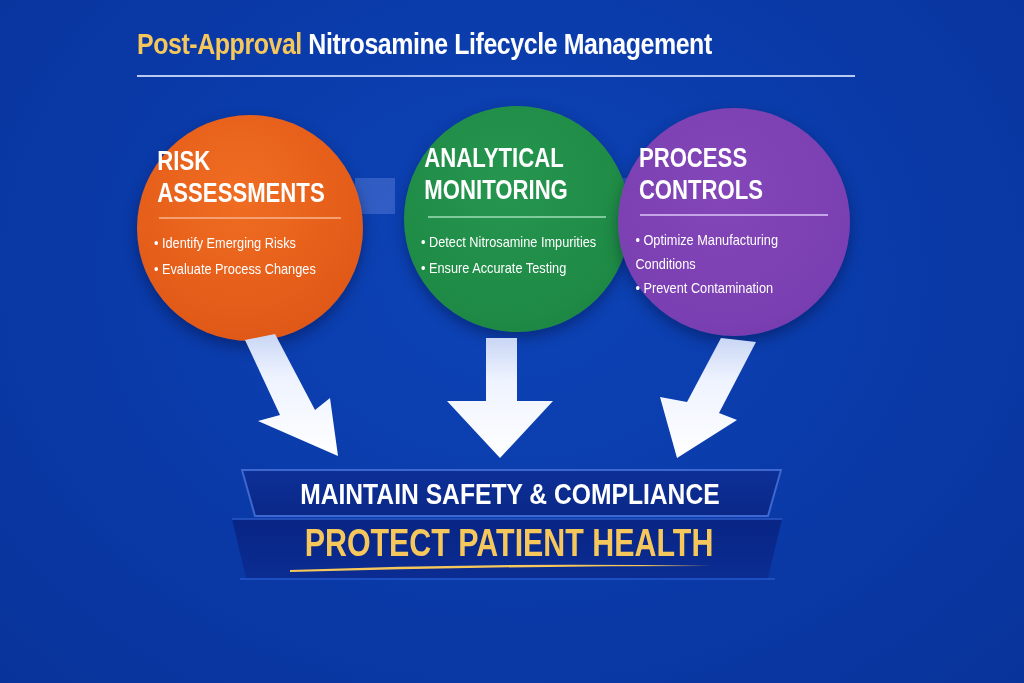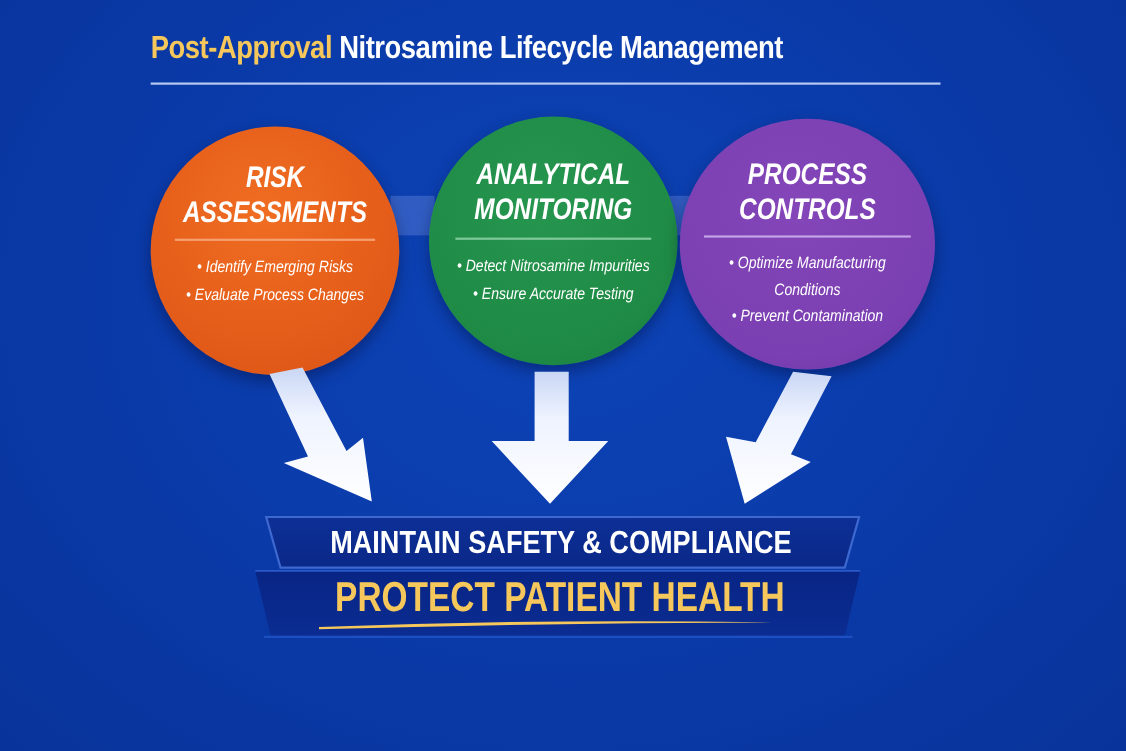--- a/index.html
+++ b/index.html
@@ -20,21 +20,21 @@
       position:absolute; left:137px; top:75px; width:718px; height:2px;
       background:#b8c9f2;
     }
     .connector {
       position:absolute; height:36px; top:178px;
       background: rgba(120,150,230,0.35);
     }
     .circle {
       position:absolute; border-radius:50%;
       box-shadow: 0 6px 14px rgba(0,0,30,0.35);
-      color:#fff; text-align:center;font-style:italic;
+      color:#fff; 
     }
     .circle .ctitle {
       position:absolute; left:0; right:0; font-weight:700;
       font-size:27px; line-height:32px; letter-spacing:0px;
       transform: scaleX(0.82);
     }
     .circle .crule {
       position:absolute; height:2px;
     }
     .circle .bullets {
@@ -62,21 +62,21 @@
 <div class="circle" style="left:137px; top:115px; width:226px; height:226px; background:radial-gradient(circle at 45% 35%, #f06d22 0%, #e25a18 70%, #d55214 100%);">
   <div class="ctitle" style="top:30px;">RISK</div>
   <div class="ctitle" style="top:62px;">ASSESSMENTS</div>
   <div class="crule" style="left:22px; right:22px; top:102px; background:#f5a070;"></div>
   <div class="bullets" style="top:115px;">
     <div>• Identify Emerging Risks</div>
     <div>• Evaluate Process Changes</div>
   </div>
 </div>
 
-<div class="circle" style="left:390px; top:106px; width:226px; height:226px; background:radial-gradient(circle at 45% 35%, #26964f 0%, #1e8a45 70%, #197d3d 100%);">
+<div class="circle" style="left:404px; top:106px; width:226px; height:226px; background:radial-gradient(circle at 45% 35%, #26964f 0%, #1e8a45 70%, #197d3d 100%);">
   <div class="ctitle" style="top:36px;">ANALYTICAL</div>
   <div class="ctitle" style="top:68px;">MONITORING</div>
   <div class="crule" style="left:24px; right:24px; top:110px; background:#7fc99a;"></div>
   <div class="bullets" style="top:123px;">
     <div>• Detect Nitrosamine Impurities</div>
     <div>• Ensure Accurate Testing</div>
   </div>
 </div>
 
 <div class="circle" style="left:618px; top:108px; width:232px; height:228px; background:radial-gradient(circle at 45% 35%, #8446b8 0%, #7a3fb2 70%, #6e37a6 100%);">

